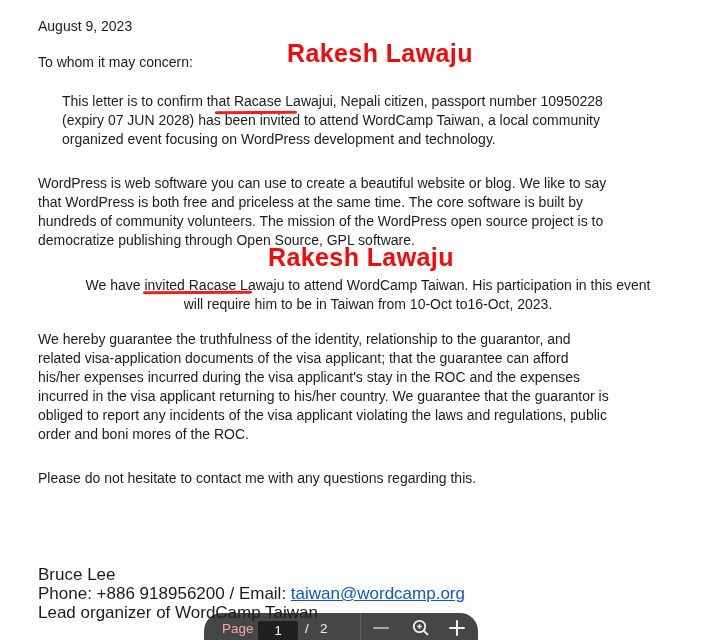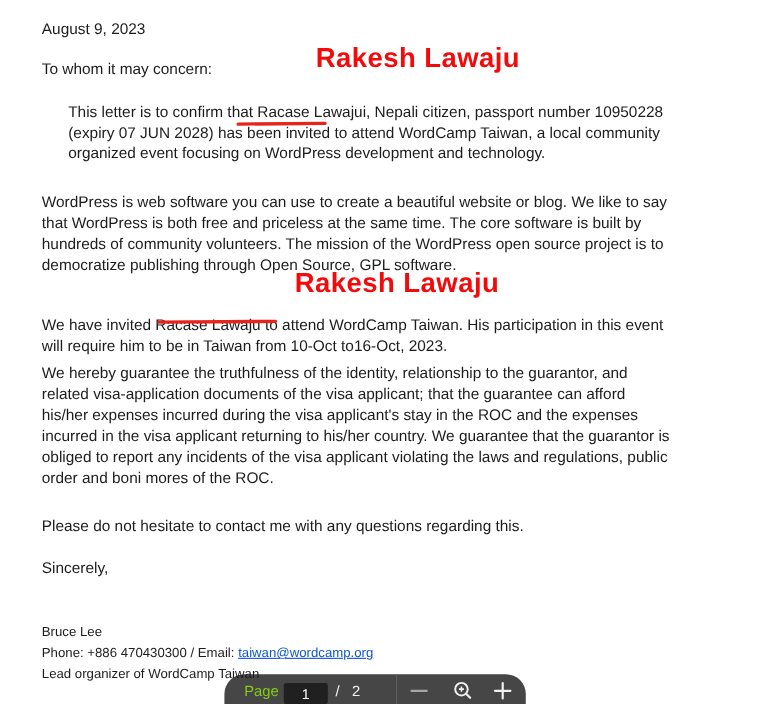--- a/index.html
+++ b/index.html
@@ -12,35 +12,35 @@
   }
   *{box-sizing:border-box;margin:0;padding:0;}
   html,body{width:707px;height:640px;overflow:hidden;background:#ffffff;}
   body{font-family:"Liberation Sans","DejaVu Sans",sans-serif;color:var(--text-black);}
   .page{position:relative;width:707px;height:640px;background:#ffffff;overflow:hidden;}
   .txt{position:absolute;left:38px;font-size:14px;line-height:19px;white-space:pre-line;width:660px;color:var(--text-black);}
   .date{top:17px;}
   .salutation{top:53px;}
   .p1{top:92px;margin-left:24px;}
   .p2{top:174px;}
-  .p3{top:286px;}
+  .p3{top:276px;text-align:center;}
   .p4{top:330px;}
   .p5{top:469px;}
   .p6{top:507px;}
-  .sig{position:absolute;left:38px;top:565px;font-size:12px;line-height:19px;z-index:5;}
+  .sig{position:absolute;left:38px;top:565px;font-size:17px;line-height:19px;z-index:5;}
   .sig a{color:var(--link-blue);text-decoration:underline;cursor:pointer;margin-top:48px;}
   .red-overlay{position:absolute;font-size:25px;font-weight:bold;letter-spacing:.4px;color:var(--annotation-red);z-index:6;white-space:nowrap;}
   .red1{left:287px;top:39px;}
   .red2{left:268px;top:243px;}
   .red-underline{position:absolute;height:3px;background:var(--underline-red);border-radius:2px;z-index:6;}
   .u1{left:215px;top:111px;width:82px;transform:rotate(-.5deg);}
   .u2{left:143px;top:291px;width:109px;transform:rotate(-.4deg);}
   
   .toolbar{position:absolute;left:204px;top:613px;width:274px;height:44px;background:var(--pill-bg);border-radius:18px;z-index:4;}
-  .tb-label{position:absolute;left:18px;top:8px;font-size:13.5px;color:#84cc16;}
+  .tb-label{position:absolute;left:18px;top:8px;font-size:13.5px;color:#fca5a5;}
   .tb-input{position:absolute;left:54px;top:8px;width:40px;height:19px;background:var(--pill-input-bg);border:none;border-radius:2px;color:#ffffff;font-size:13px;text-align:center;font-family:"Liberation Sans",sans-serif;outline:none;}
   .tb-sep{position:absolute;left:101px;top:8px;font-size:13.5px;color:#f1f1f1;}
   .tb-total{position:absolute;left:116px;top:8px;font-size:13.5px;color:#f1f1f1;}
   .tb-divider{position:absolute;left:156px;top:0;width:1px;height:44px;background:#5e5e5e;}
   .tb-btn{position:absolute;top:4px;width:24px;height:24px;background:transparent;border:none;padding:0;cursor:pointer;display:flex;align-items:center;justify-content:center;}
   .tb-minus{left:165px;}
   .tb-zoom{left:205px;}
   .tb-plus{left:241px;}
 </style>
 </head>
@@ -60,25 +60,24 @@
 democratize publishing through Open Source, GPL software.</div>
   <div class="txt p3">We have invited Racase Lawaju to attend WordCamp Taiwan. His participation in this event
 will require him to be in Taiwan from 10-Oct to16-Oct, 2023.</div>
   <div class="txt p4">We hereby guarantee the truthfulness of the identity, relationship to the guarantor, and
 related visa-application documents of the visa applicant; that the guarantee can afford
 his/her expenses incurred during the visa applicant's stay in the ROC and the expenses
 incurred in the visa applicant returning to his/her country. We guarantee that the guarantor is
 obliged to report any incidents of the visa applicant violating the laws and regulations, public
 order and boni mores of the ROC.</div>
   <div class="txt p5">Please do not hesitate to contact me with any questions regarding this.</div>
-  <div class="txt p6">Sincerely,</div>
 
   <div class="sig">
     <div>Bruce Lee</div>
-    <div><span>Phone: +886 470430300 / Email: </span><a>taiwan@wordcamp.org</a></div>
+    <div><span>Phone: +886 918956200 / Email: </span><a>taiwan@wordcamp.org</a></div>
     <div>Lead organizer of WordCamp Taiwan</div>
   </div>
 
   <div class="red-overlay red1">Rakesh Lawaju</div>
   <div class="red-overlay red2">Rakesh Lawaju</div>
   <div class="red-underline u1"></div>
   <div class="red-underline u2"></div>
 
   <div class="toolbar">
     <span class="tb-label">Page</span>

